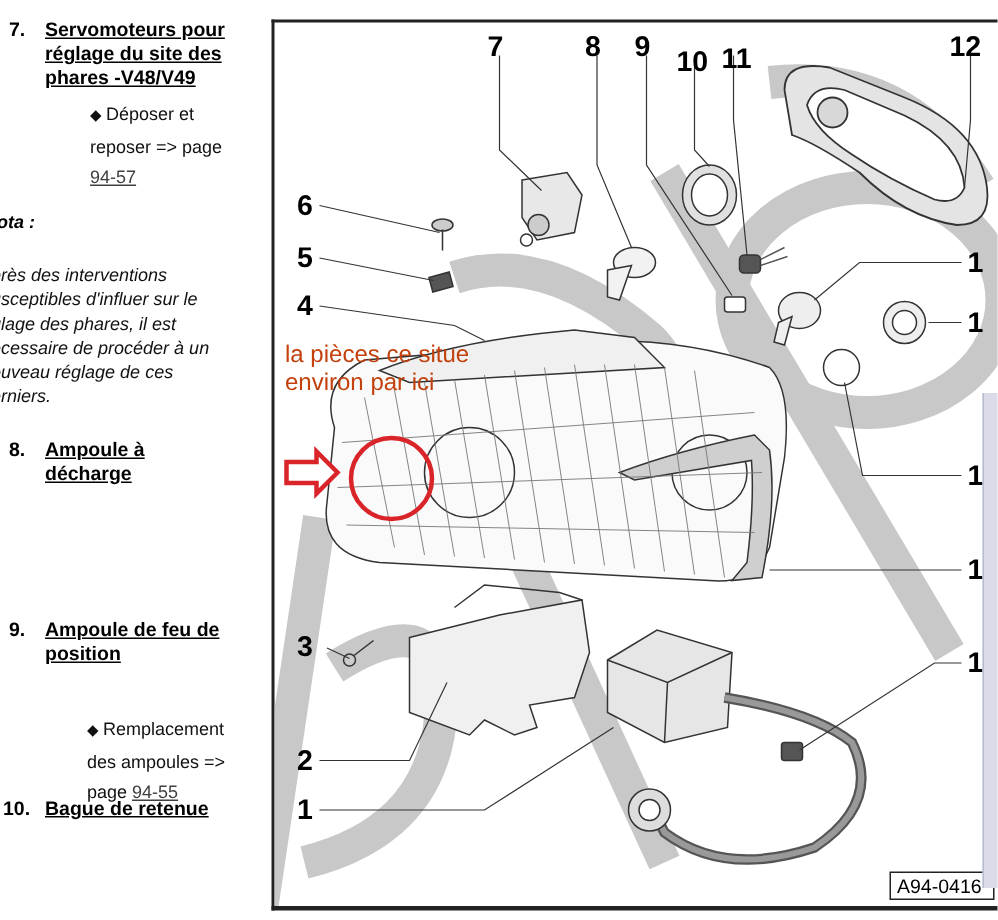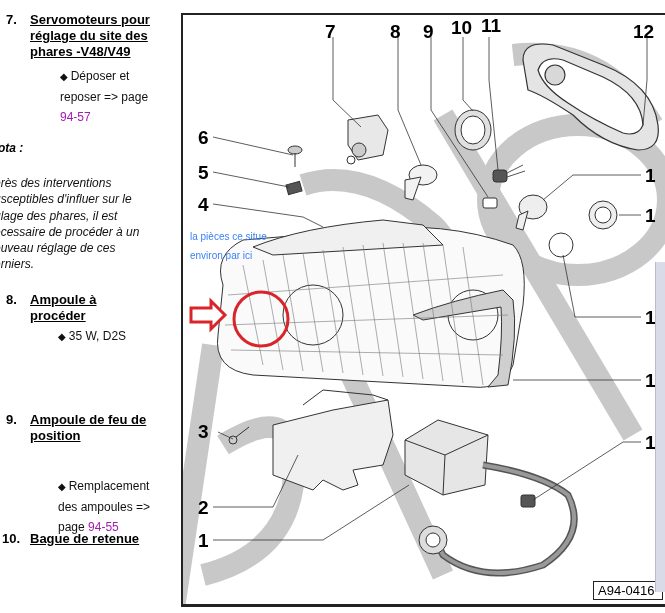--- a/index.html
+++ b/index.html
@@ -3,27 +3,27 @@
 <meta charset="utf-8">
 <style>
   html, body { margin:0; padding:0; }
   body { width:665px; height:613px; overflow:hidden; background:#fff; position:relative; font-family:"Liberation Sans", sans-serif; color:#000; }
   .left { position:absolute; left:0; top:0; width:178px; height:613px; overflow:hidden; }
   .item { position:absolute; left:0; width:178px; }
   .item-num { position:absolute; left:6px; font-weight:bold; font-size:13px; }
   .item-title { position:absolute; left:30px; width:145px; font-weight:bold; font-size:13px; line-height:16px;text-decoration:underline; }
   .bullet { position:absolute; left:58px; width:118px; font-size:12px; line-height:20px; color:#111; }
   .bullet .dia { font-size:10px; margin-right:3px; }
-  .link { color:#a21caf; cursor:pointer; }
+  .link { color:#404040; text-decoration:underline; cursor:pointer; }
   .note-title { position:absolute; left:-2px; top:141px; font-weight:bold; font-style:italic; font-size:12px; }
   .note-body { position:absolute; left:-6px; top:175px; width:180px; font-style:italic; font-size:12px; line-height:16.3px; color:#111; white-space:pre-line; }
   .frame { position:absolute; left:181px; top:13px; width:484px; height:594px; border-left:2px solid #222; border-top:2px solid #222; border-bottom:3px solid #222; box-sizing:border-box; overflow:hidden; }
   .frame svg { position:absolute; left:0; top:0; }
   .callout { position:absolute; font-weight:bold; font-size:19px; font-family:"Liberation Sans", sans-serif; }
-  .annot { position:absolute; left:7px; top:212px; color:#3b82f6; font-size:10px; line-height:19px; white-space:pre-line; }
+  .annot { position:absolute; left:7px; top:212px; color:#c2410c; font-size:16px; line-height:19px; white-space:pre-line; }
   .figref { position:absolute; right:2px; bottom:4px; border:1px solid #222; background:#fff; font-size:13px; padding:1px 4px; width:60px; white-space:nowrap; overflow:hidden; }
   .scrollbar { position:absolute; left:655px; top:262px; width:10px; height:330px; background:#d9dbe8; border-left:1px solid #b8bccf; box-sizing:border-box; }
 </style>
 </head>
 <body>
 
 <div class="left">
 
   <div class="item" style="top:12px">
     <span class="item-num">7.</span>
@@ -36,24 +36,21 @@
   <div class="note-title">ota :</div>
   <div class="note-body">près des interventions
 usceptibles d'influer sur le
 glage des phares, il est
 écessaire de procéder à un
 ouveau réglage de ces
 erniers.</div>
 
   <div class="item" style="top:292px">
     <span class="item-num">8.</span>
-    <span class="item-title" style="width:90px">Ampoule à procéder</span>
-  </div>
-  <div class="bullet" style="top:326px">
-    <span class="dia">◆</span><span>35 W, D2S</span>
+    <span class="item-title" style="width:90px">Ampoule à décharge</span>
   </div>
 
   <div class="item" style="top:412px">
     <span class="item-num">9.</span>
     <span class="item-title">Ampoule de feu de position</span>
   </div>
   <div class="bullet" style="top:476px;width:105px">
     <span class="dia">◆</span><span>Remplacement des ampoules =&gt; page </span><span class="link">94-55</span>
   </div>
 
@@ -182,22 +179,22 @@
 
     <g stroke="#d9252a" stroke-width="3" fill="none">
       <path d="M8 293 L28 293 L28 286 L42 300 L28 314 L28 307 L8 307 Z" fill="#fff"></path>
       <circle cx="78" cy="304" r="27"></circle>
     </g>
   </svg>
 
   <span class="callout" style="left:142px;top:6px">7</span>
   <span class="callout" style="left:207px;top:6px">8</span>
   <span class="callout" style="left:240px;top:6px">9</span>
-  <span class="callout" style="left:268px;top:2px">10</span>
-  <span class="callout" style="left:298px;top:0">11</span>
+  <span class="callout" style="left:268px;top:16px">10</span>
+  <span class="callout" style="left:298px;top:14px">11</span>
   <span class="callout" style="left:450px;top:6px">12</span>
   <span class="callout" style="left:15px;top:112px">6</span>
   <span class="callout" style="left:15px;top:147px">5</span>
   <span class="callout" style="left:15px;top:179px">4</span>
   <span class="callout" style="left:15px;top:406px">3</span>
   <span class="callout" style="left:15px;top:482px">2</span>
   <span class="callout" style="left:15px;top:515px">1</span>
   <span class="callout" style="left:462px;top:150px">1</span>
   <span class="callout" style="left:462px;top:190px">1</span>
   <span class="callout" style="left:462px;top:292px">1</span>

